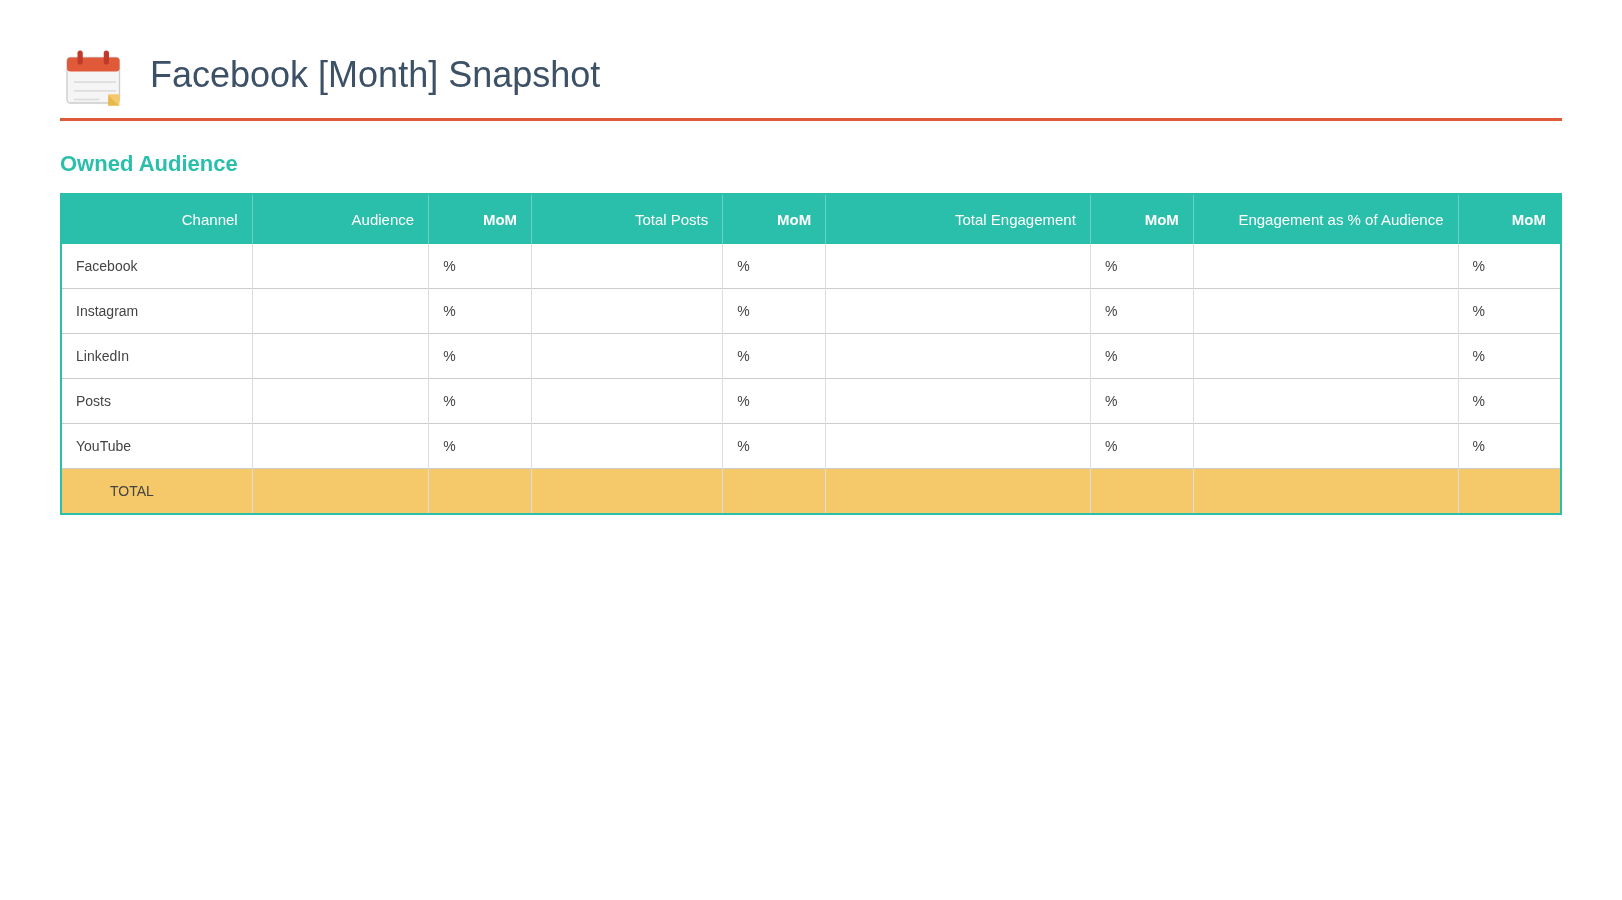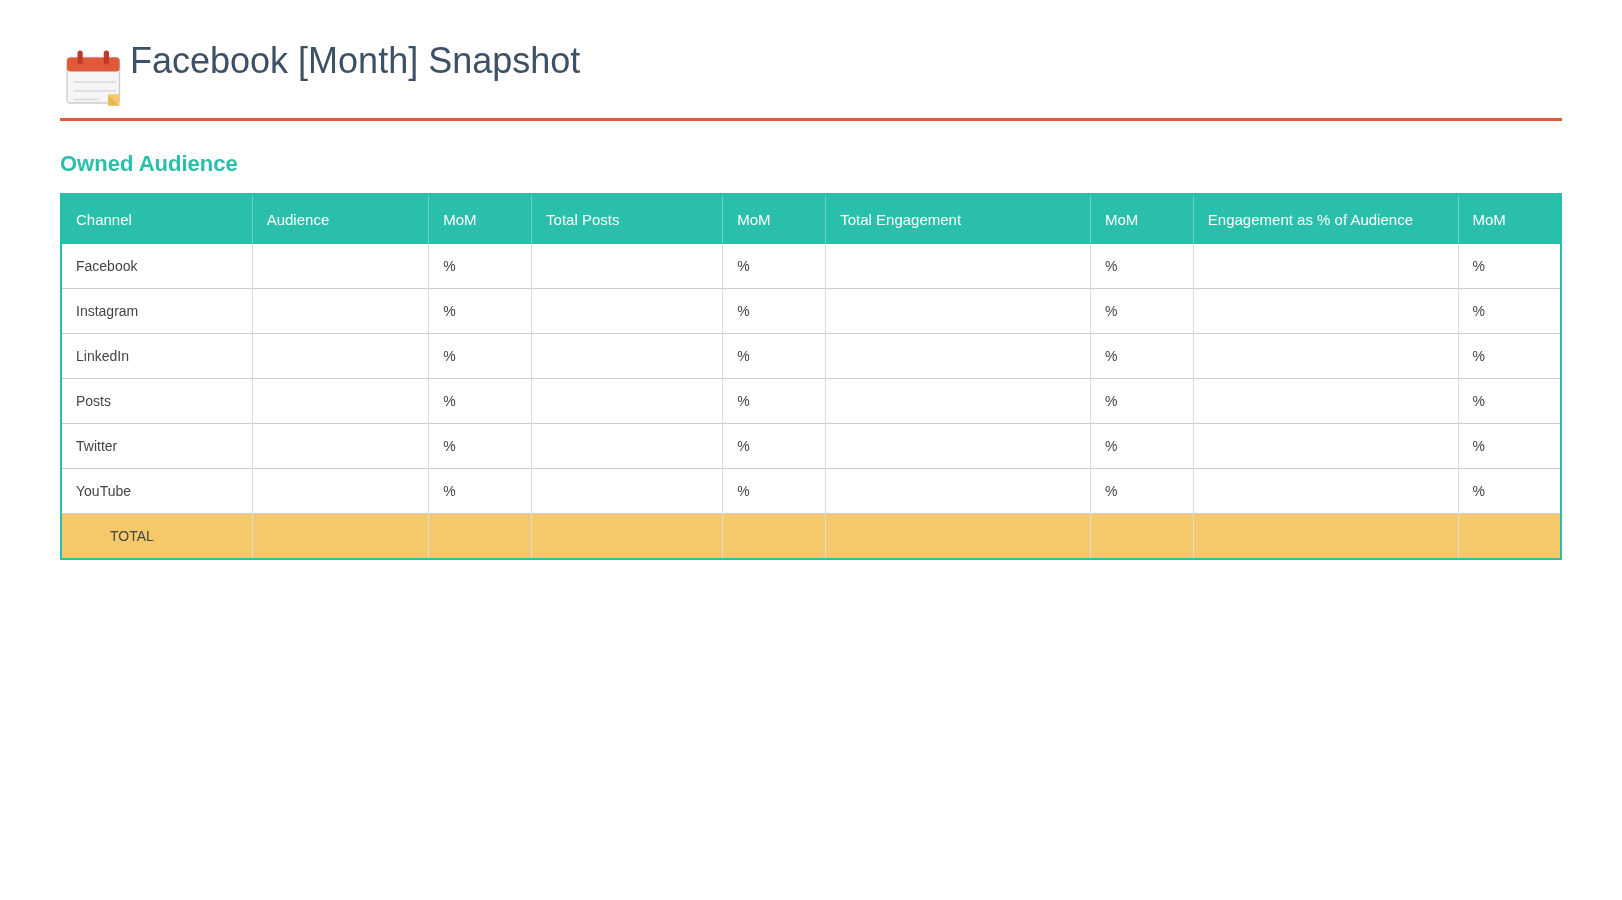--- a/index.html
+++ b/index.html
@@ -6,20 +6,22 @@
 
     body {
       background: #ffffff;
       font-family: Arial, Helvetica, sans-serif;
       color: #333;
       padding: 40px 60px;
     }
 
     .header {
       display: flex;
+      align-items: center;
+      gap: 20px;
       margin-bottom: 8px;
     }
 
     .calendar-icon {
       width: 70px;
       height: 70px;
       flex-shrink: 0;
     }
 
     .header-title {
@@ -49,21 +51,21 @@
 
     thead tr {
       background-color: #2abfaa;
     }
 
     thead th {
       color: #ffffff;
       font-size: 15px;
       font-weight: 500;
       padding: 16px 14px;
-      text-align: left;
+      text-align: right;
       border-right: 1px solid rgba(255,255,255,0.3);
       vertical-align: middle;
     }
 
     thead th:last-child {
       border-right: none;
     }
 
     tbody tr {
       border-bottom: 1px solid #ccc;
@@ -88,21 +90,21 @@
       border-right: 1px solid #ddd;
       vertical-align: middle;
     }
 
     tbody td:last-child {
       border-right: none;
     }
 
     .col-channel { width: 130px; }
     .col-audience { width: 120px; }
-    .col-mom-sm { width: 70px; }
+    .col-mom-sm { width: 70px; font-weight: bold; }
     .col-brand { width: 130px; }
     .col-engagement { width: 180px; }
     .col-engpct { width: 180px; margin-top: 24px; }
   </style>
 </head>
 <body>
 
 <div class="header">
 
   <svg class="calendar-icon" viewBox="0 0 80 80" xmlns="http://www.w3.org/2000/svg">
@@ -182,31 +184,20 @@
         <td></td>
         <td>%</td>
         <td></td>
         <td>%</td>
         <td></td>
         <td>%</td>
         <td></td>
         <td>%</td>
       </tr>
       <tr>
-        <td>Twitter</td>
-        <td></td>
-        <td>%</td>
-        <td></td>
-        <td>%</td>
-        <td></td>
-        <td>%</td>
-        <td></td>
-        <td>%</td>
-      </tr>
-      <tr>
         <td>YouTube</td>
         <td></td>
         <td>%</td>
         <td></td>
         <td>%</td>
         <td></td>
         <td>%</td>
         <td></td>
         <td>%</td>
       </tr>

